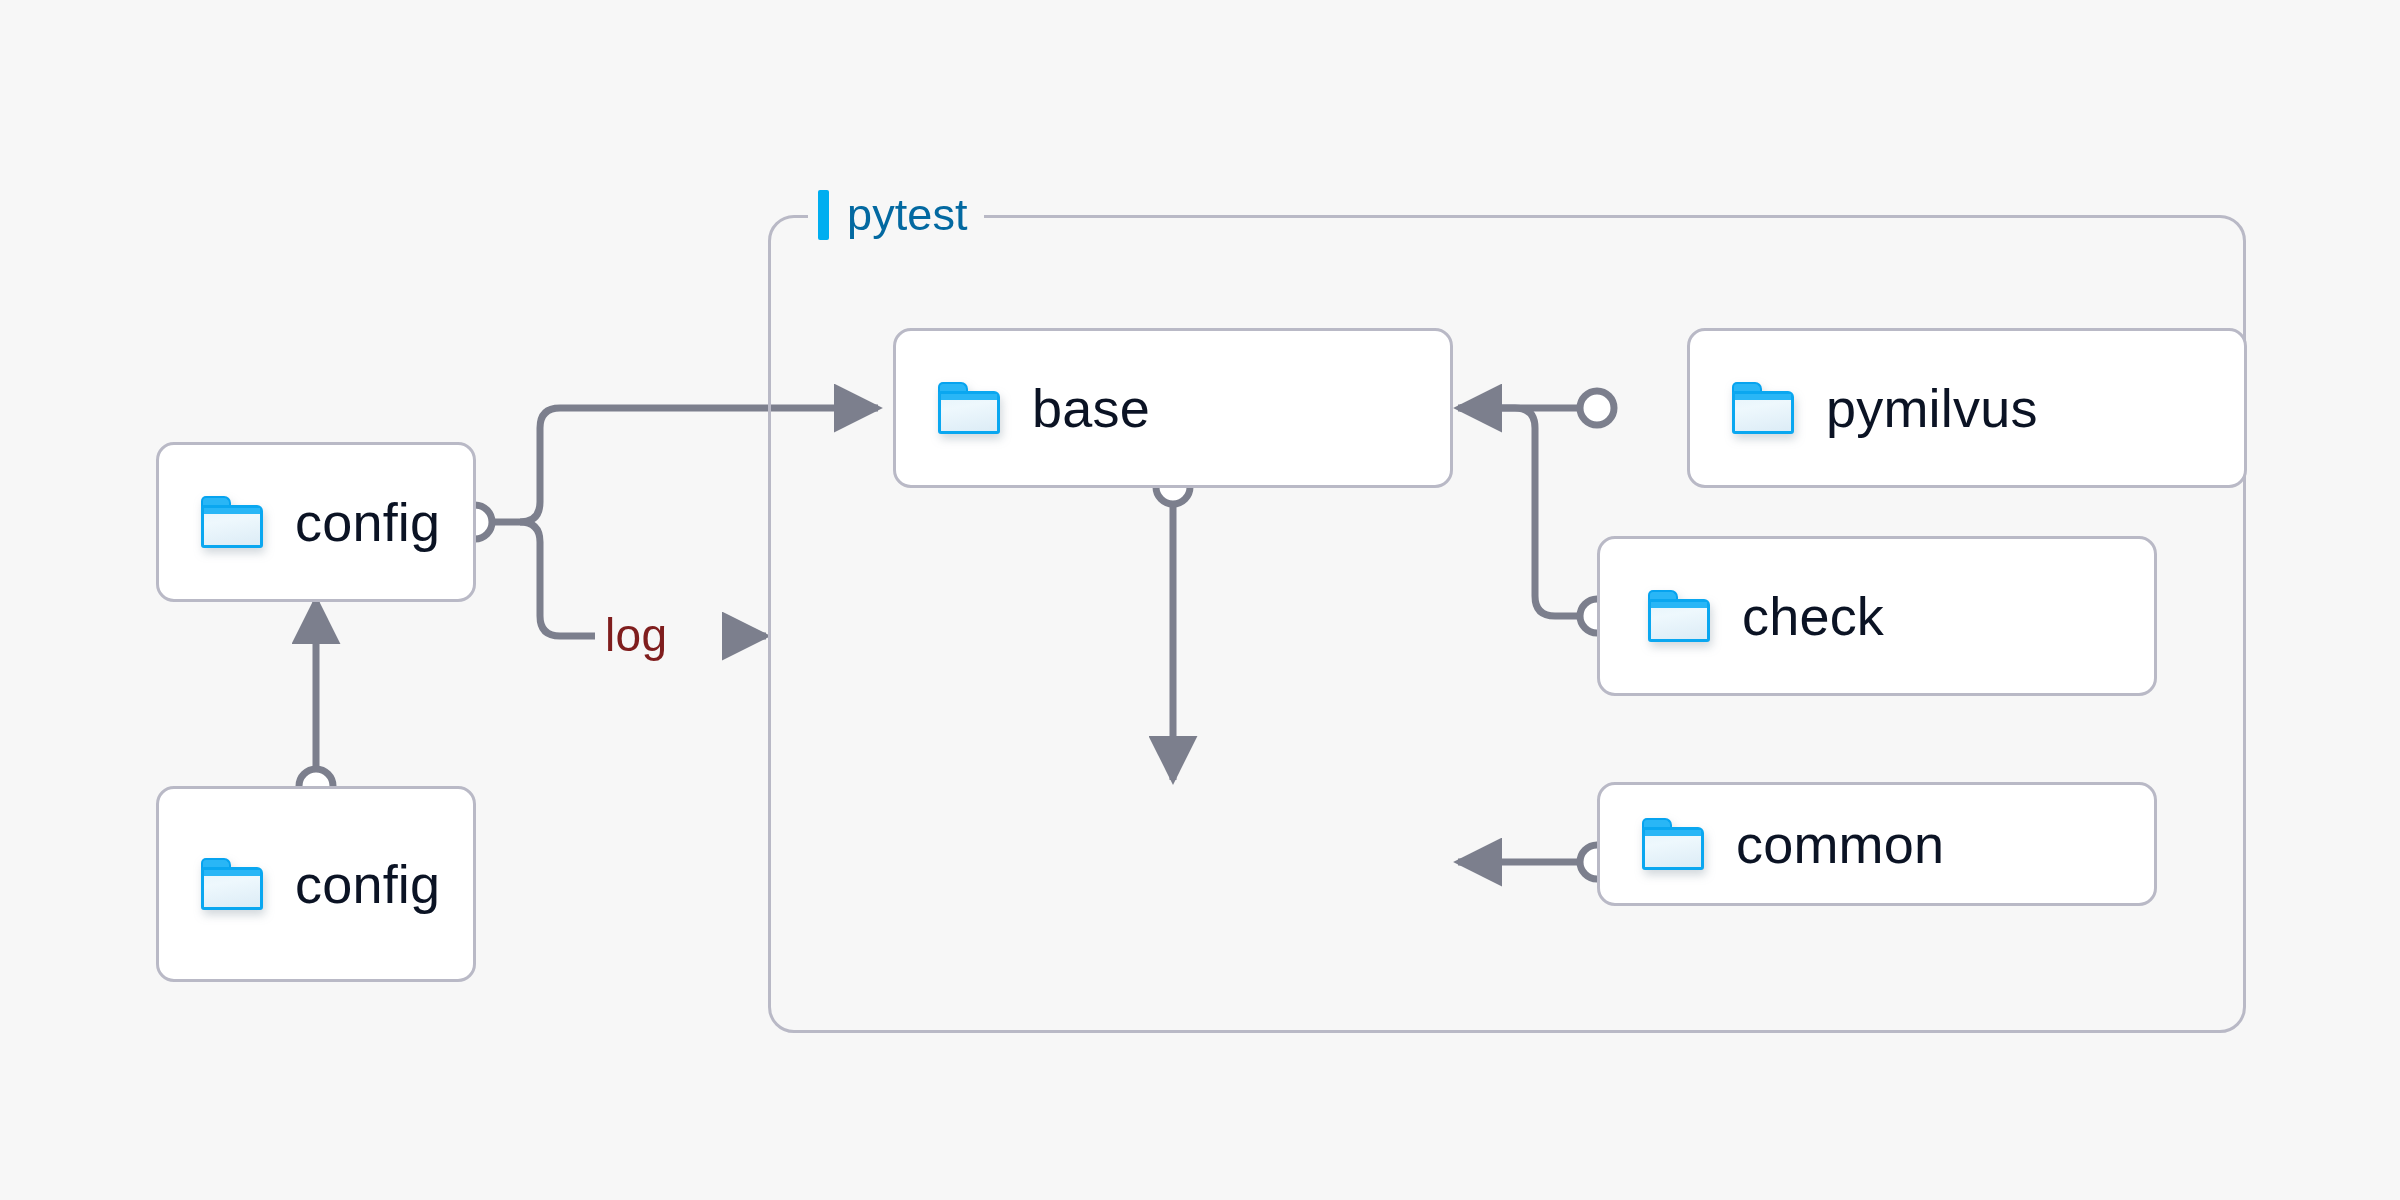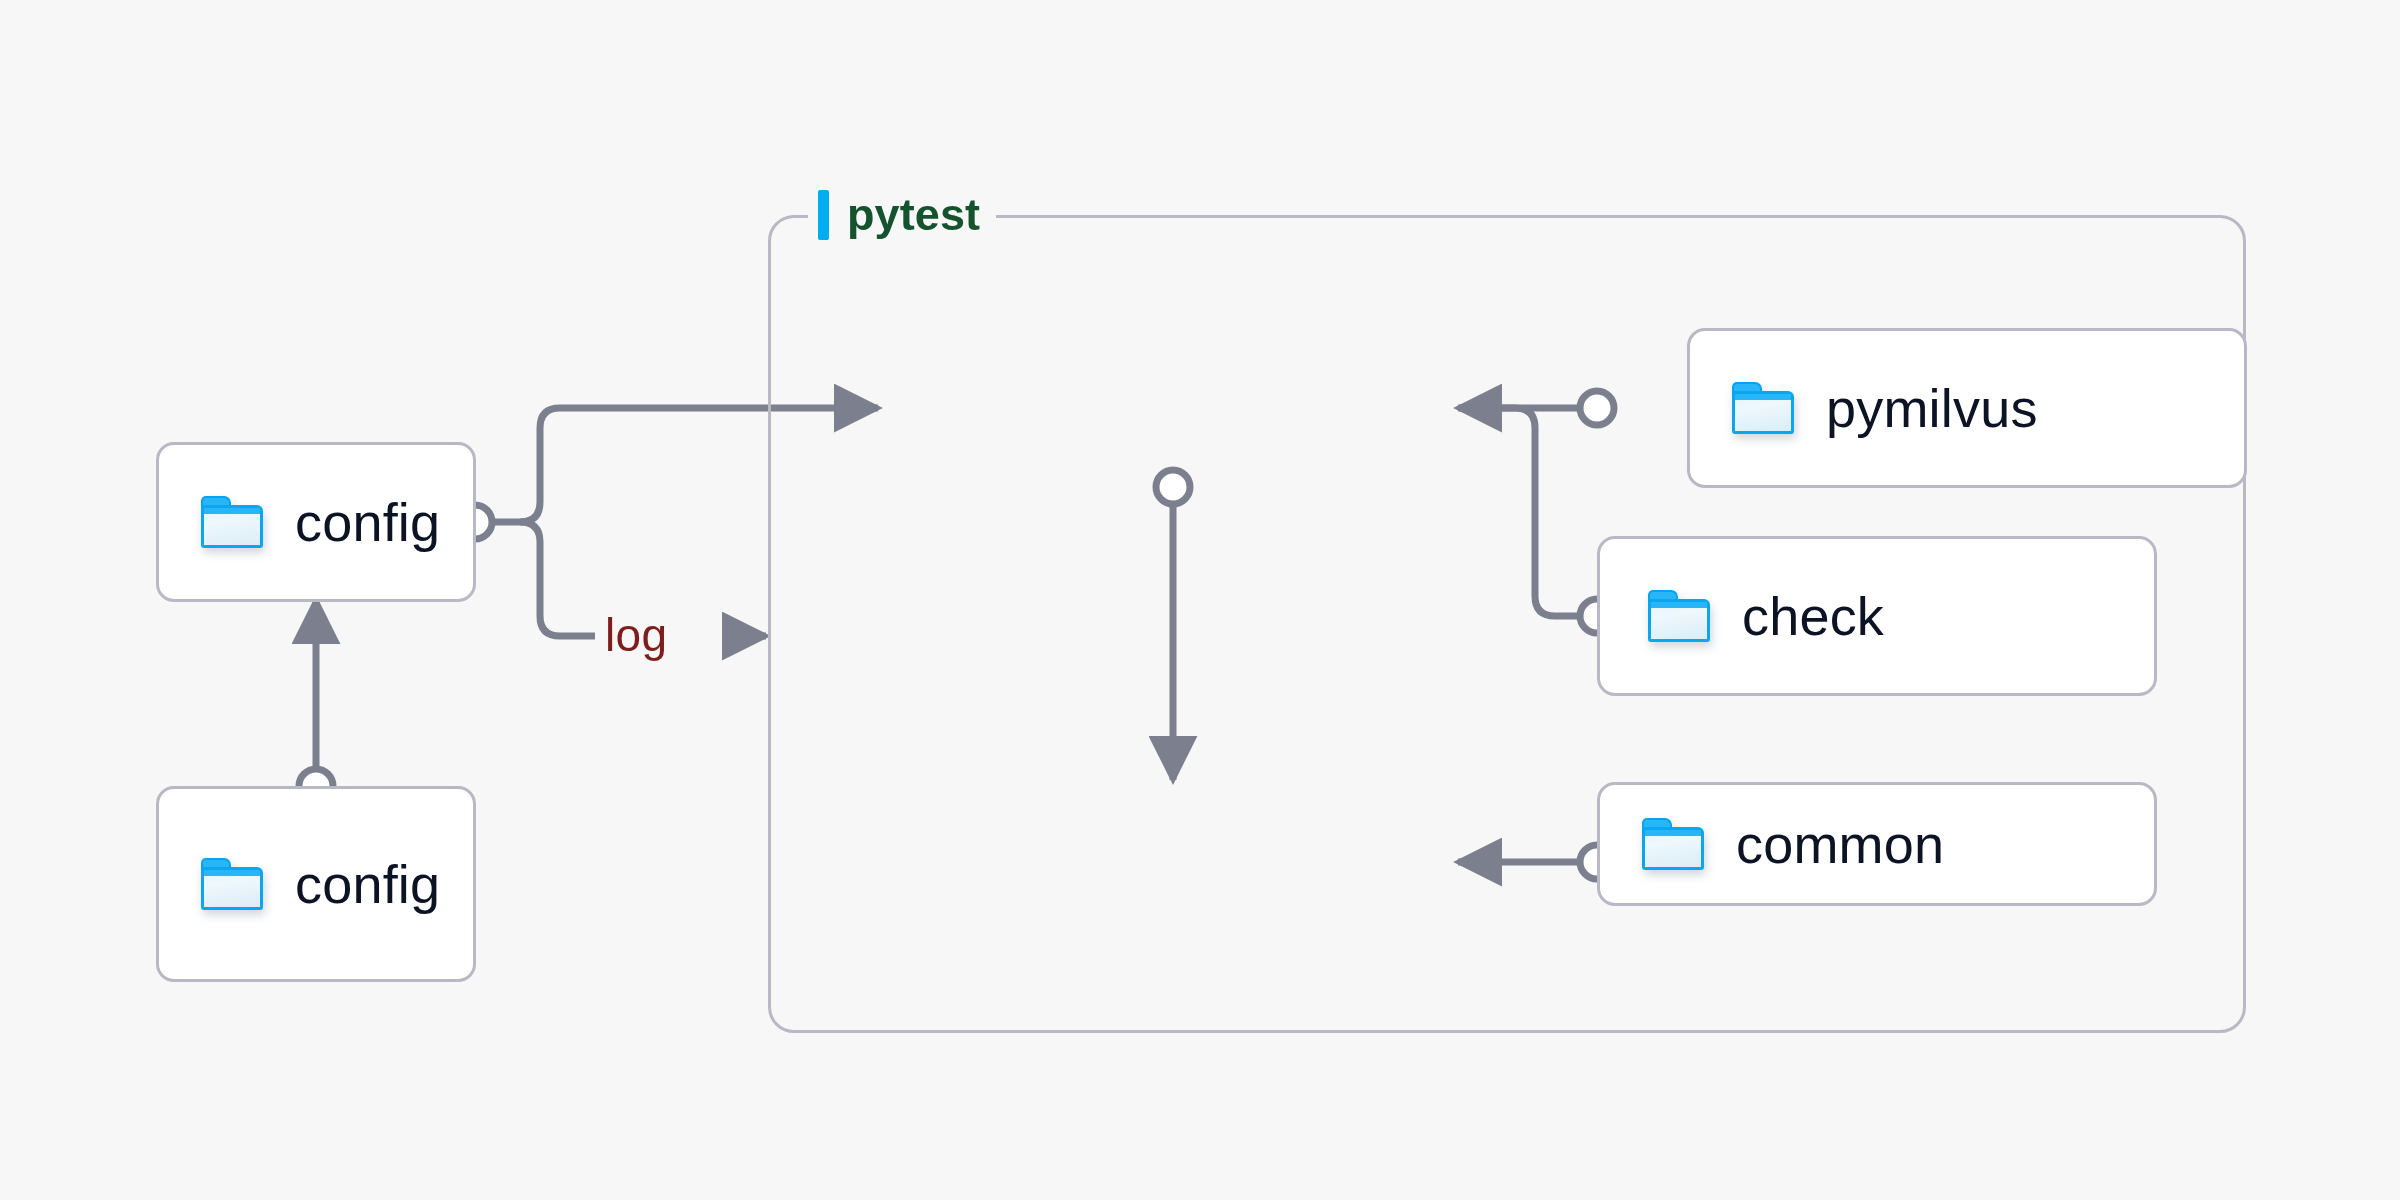--- a/index.html
+++ b/index.html
@@ -42,24 +42,23 @@
   }
   .group-label-bar {
     width: 11px;
     height: 50px;
     border-radius: 2px;
     background: #00aef0;
     flex: none;
   }
   .group-label-text {
     font-size: 45px;
-    color: #14532d;
+    color: #0369a1;
     letter-spacing: 0.1px;
     white-space: nowrap;
-    font-weight: bold;
   }
 
   
   .node {
     position: absolute;
     box-sizing: border-box;
     background: #ffffff;
     border: 3px solid #b9b9c6;
     border-radius: 18px;
     display: flex;
@@ -187,20 +186,27 @@
   </div>
 
   <div class="node" style="left:156px; top:786px; width:320px; height:196px;">
     <span class="folder-icon">
       <span class="tab"></span>
         <span class="body"></span>
     </span>
     <span class="node-label">config</span>
   </div>
 
+  <div class="node" style="left:893px; top:328px; width:560px; height:160px;">
+    <span class="folder-icon">
+      <span class="tab"></span>
+        <span class="body"></span>
+    </span>
+    <span class="node-label">base</span>
+  </div>
 
 
   <div class="node" style="left:1687px; top:328px; width:560px; height:160px;">
     <span class="folder-icon">
       <span class="tab"></span>
         <span class="body"></span>
     </span>
     <span class="node-label">pymilvus</span>
   </div>
 

